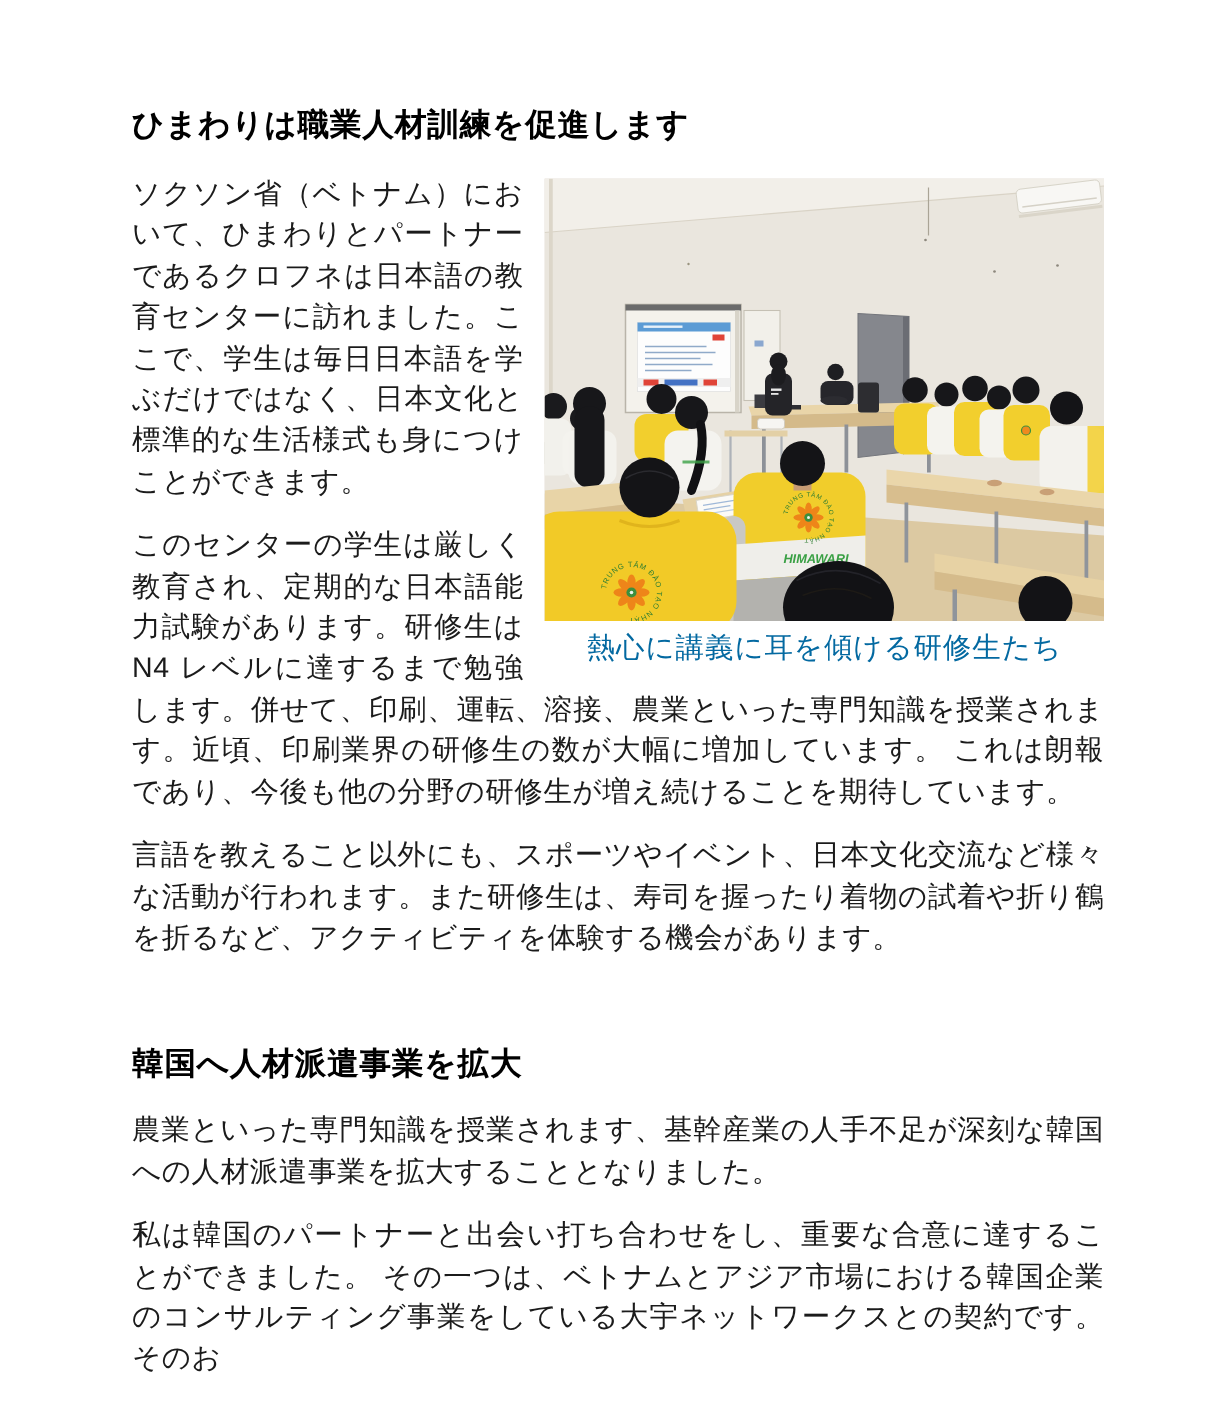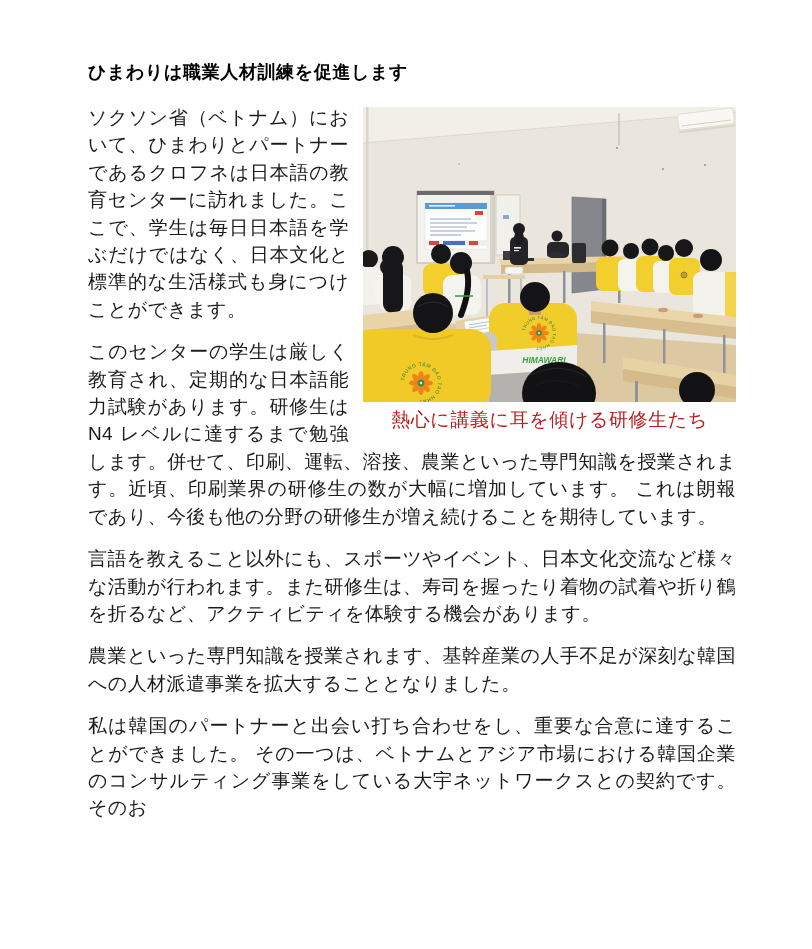--- a/index.html
+++ b/index.html
@@ -8,26 +8,26 @@
     width:812px;height:949px;
     margin:0 auto;
     background:#ffffff;
     box-sizing:border-box;
     padding:60px 76px 0 88px;
     overflow:hidden;
     font-family:"Liberation Sans","DejaVu Sans",sans-serif;
     color:#1b1b1b;
   }
   h1.doc-heading, h2.doc-heading{
-    font-size:18px;
+    font-size:21px;
     line-height:24px;
     font-weight:bold;
     color:#000;
     letter-spacing:0.6px;
-    margin:0 0 20px 0;
+    margin:12px 0 20px 0;
   }
   h2.doc-heading{margin-top:44px;margin-bottom:18px;}
   p.doc-paragraph{
     font-size:19px;
     line-height:27.4px;
     letter-spacing:0.4px;
     margin:0 0 15px 0;
     text-align:justify;
   }
   figure.photo-figure{
@@ -40,21 +40,21 @@
     width:373px;height:295px;
     overflow:hidden;
     background:#eae6de;
   }
   .photo svg{display:block;}
   figcaption.photo-caption{
     text-align:center;
     font-size:19px;
     letter-spacing:0.6px;
     padding-top:5px;
-    color:#b91c1c;
+    color:#0369a1;
   }
   .clear{clear:both;}
 </style>
 </head>
 <body>
 
 <div class="page">
 
   <h1 class="doc-heading">ひまわりは職業人材訓練を促進します</h1>
 
@@ -268,16 +268,17 @@
     </div>
     <figcaption class="photo-caption">熱心に講義に耳を傾ける研修生たち</figcaption>
   </figure>
 
   <p class="doc-paragraph">ソクソン省（ベトナム）において、ひまわりとパートナーであるクロフネは日本語の教育センターに訪れました。ここで、学生は毎日日本語を学ぶだけではなく、日本文化と標準的な生活様式も身につけことができます。</p>
   <p class="doc-paragraph">このセンターの学生は厳しく教育され、定期的な日本語能力試験があります。研修生はN4 レベルに達するまで勉強します。併せて、印刷、運転、溶接、農業といった専門知識を授業されます。近頃、印刷業界の研修生の数が大幅に増加しています。 これは朗報であり、今後も他の分野の研修生が増え続けることを期待しています。</p>
   <p class="doc-paragraph">言語を教えること以外にも、スポーツやイベント、日本文化交流など様々な活動が行われます。また研修生は、寿司を握ったり着物の試着や折り鶴を折るなど、アクティビティを体験する機会があります。</p>
 
   <div class="clear"></div>
 
+  <h2 class="doc-heading">韓国へ人材派遣事業を拡大</h2>
   <p class="doc-paragraph">農業といった専門知識を授業されます、基幹産業の人手不足が深刻な韓国への人材派遣事業を拡大することとなりました。</p>
   <p class="doc-paragraph">私は韓国のパートナーと出会い打ち合わせをし、重要な合意に達することができました。 その一つは、ベトナムとアジア市場における韓国企業のコンサルティング事業をしている大宇ネットワークスとの契約です。 そのお</p>
 
 </div>
 
 </body></html>

